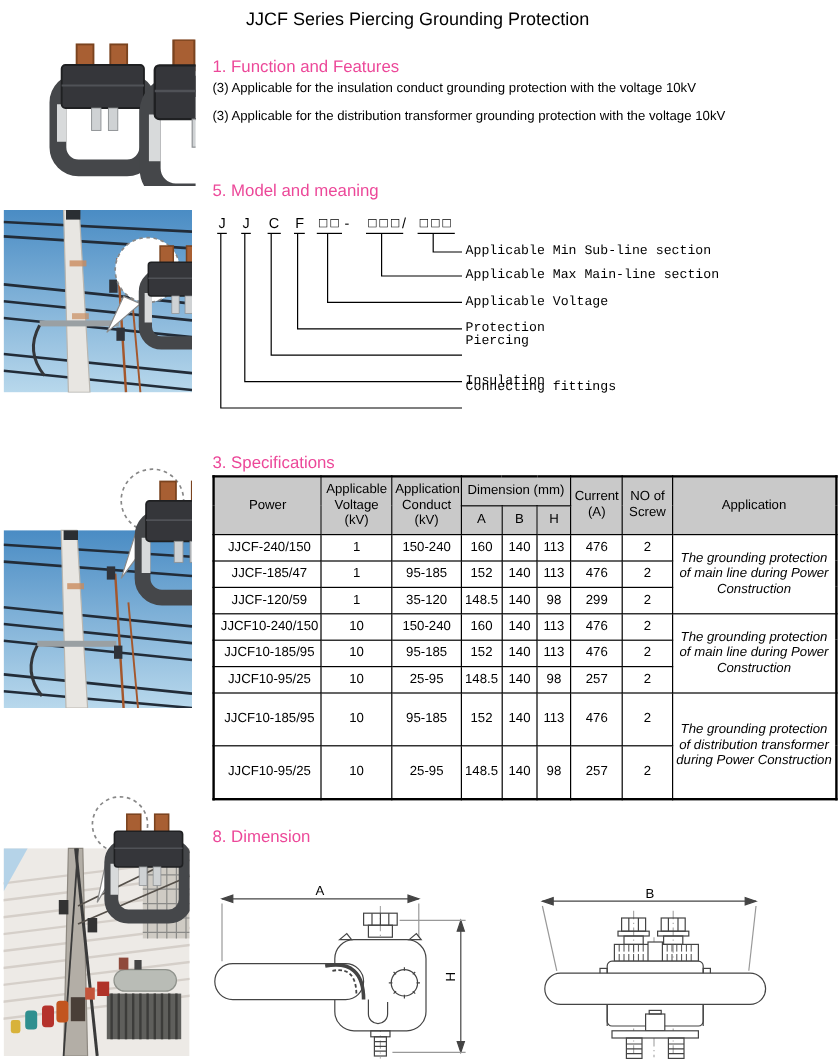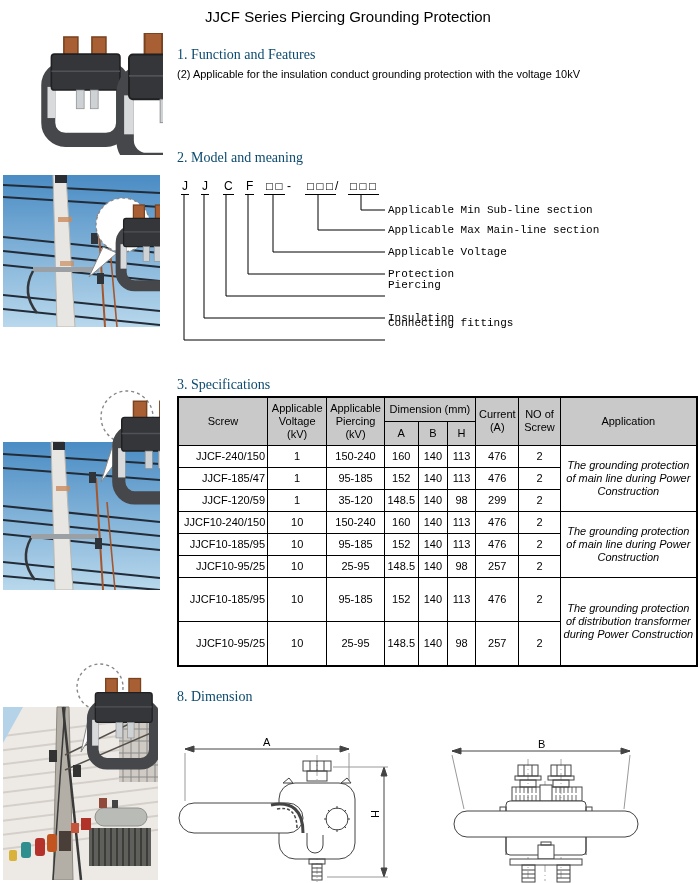--- a/index.html
+++ b/index.html
@@ -1,39 +1,39 @@
 <!DOCTYPE html>
 <html><head>
 <meta charset="utf-8">
 <style>
   html,body{margin:0;padding:0;background:#fff;}
   .page{position:relative;width:700px;height:883px;background:#fff;overflow:hidden;
         font-family:"Liberation Sans",sans-serif;color:#000;}
   .abs{position:absolute;}
   .title{font-size:15px;color:#000;white-space:nowrap;text-align:right;}
-  .heading{font-size:14px;color:#0c4a6e;white-space:nowrap;font-family:Liberation Serif, serif;}
+  .heading{font-size:14px;color:#ec4899;white-space:nowrap;}
   .features{font-size:11px;line-height:12px;}
   .features div{margin-bottom:11px;white-space:nowrap;}
   
   .model-diagram{left:177px;top:179px;width:521px;height:172px;}
   .tok{position:absolute;top:0;height:14px;line-height:14px;font-size:12px;}
   .tok.u{border-bottom:1px solid #000;padding:0 1px 1px 1px;}
   .tok.boxes{font-family:"DejaVu Sans",sans-serif;font-size:9px;letter-spacing:1px;line-height:15px;}
   .mlabel{position:absolute;font-size:11px;line-height:12px;white-space:nowrap;left:211px;font-family:Liberation Mono, monospace;}
   
   .spec-table{left:177px;top:396px;}
   table{border-collapse:collapse;border:2px solid #000;table-layout:fixed;width:521px;}
   th,td{border:1px solid #000;font-size:11px;font-weight:normal;text-align:center;
         padding:0 2px;line-height:13px;overflow:hidden;}
   thead th{background:#c9c9c9;}
   thead tr{height:24px;}
   tr.r{height:22px;}
   tr.tall1{height:44px;}
   tr.tall2{height:45px;}
-  td.model{text-align:right;padding-left:5px;white-space:nowrap;}
+  td.model{text-align:center;padding-left:5px;white-space:nowrap;}
   td.app{line-height:13px;font-style:italic;}
   svg text{font-family:"Liberation Sans",sans-serif;}
 </style>
 </head>
 <body>
 
 <div class="page">
 
   <svg width="0" height="0" style="position:absolute">
     <defs>
@@ -176,24 +176,25 @@
     <polygon points="88,46 78,92 104,48" fill="#ffffff" stroke="#888" stroke-width="1"></polygon>
     <circle cx="97" cy="27" r="23" fill="#ffffff" stroke="#888" stroke-width="1.4" stroke-dasharray="3,3"></circle>
     <use href="#clampSym" transform="translate(82,10) scale(0.5)"></use>
   </svg>
 
   <div class="abs title" style="left:205px;top:8px">JJCF Series Piercing Grounding Protection</div>
 
   <div class="abs heading" style="left:177px;top:47px">1. Function and Features</div>
 
   <div class="abs features" style="left:177px;top:68px">
-    <div>(2) Applicable for the insulation conduct grounding protection with the voltage 10kV</div>
+    <div>(3) Applicable for the insulation conduct grounding protection with the voltage 10kV</div>
+    <div>(3) Applicable for the distribution transformer grounding protection with the voltage 10kV</div>
   </div>
 
-  <div class="abs heading" style="left:177px;top:150px">2. Model and meaning</div>
+  <div class="abs heading" style="left:177px;top:150px">5. Model and meaning</div>
 
   <div class="abs model-diagram">
     <span class="tok u" style="left:4px">J</span>
     <span class="tok u" style="left:24px">J</span>
     <span class="tok u" style="left:46px">C</span>
     <span class="tok u" style="left:68px">F</span>
     <span class="tok u boxes" style="left:87px">□□</span>
     <span class="tok" style="left:110px">-</span>
     <span class="tok u boxes" style="left:128px">□□□</span>
     <span class="tok" style="left:158px">/</span>
@@ -230,23 +231,23 @@
           <col style="width:57px">
         <col style="width:34px">
           <col style="width:29px">
           <col style="width:28px">
         <col style="width:43px">
           <col style="width:41px">
           <col style="width:136px">
       </colgroup>
       <thead>
         <tr>
-          <th rowspan="2">Screw</th>
+          <th rowspan="2">Power</th>
           <th rowspan="2">Applicable Voltage (kV)</th>
-          <th rowspan="2">Applicable Piercing (kV)</th>
+          <th rowspan="2">Application Conduct (kV)</th>
           <th colspan="3">Dimension (mm)</th>
           <th rowspan="2">Current (A)</th>
           <th rowspan="2">NO of Screw</th>
           <th rowspan="2">Application</th>
         </tr>
         <tr>
           <th>A</th>
           <th>B</th>
           <th>H</th>
         </tr>

